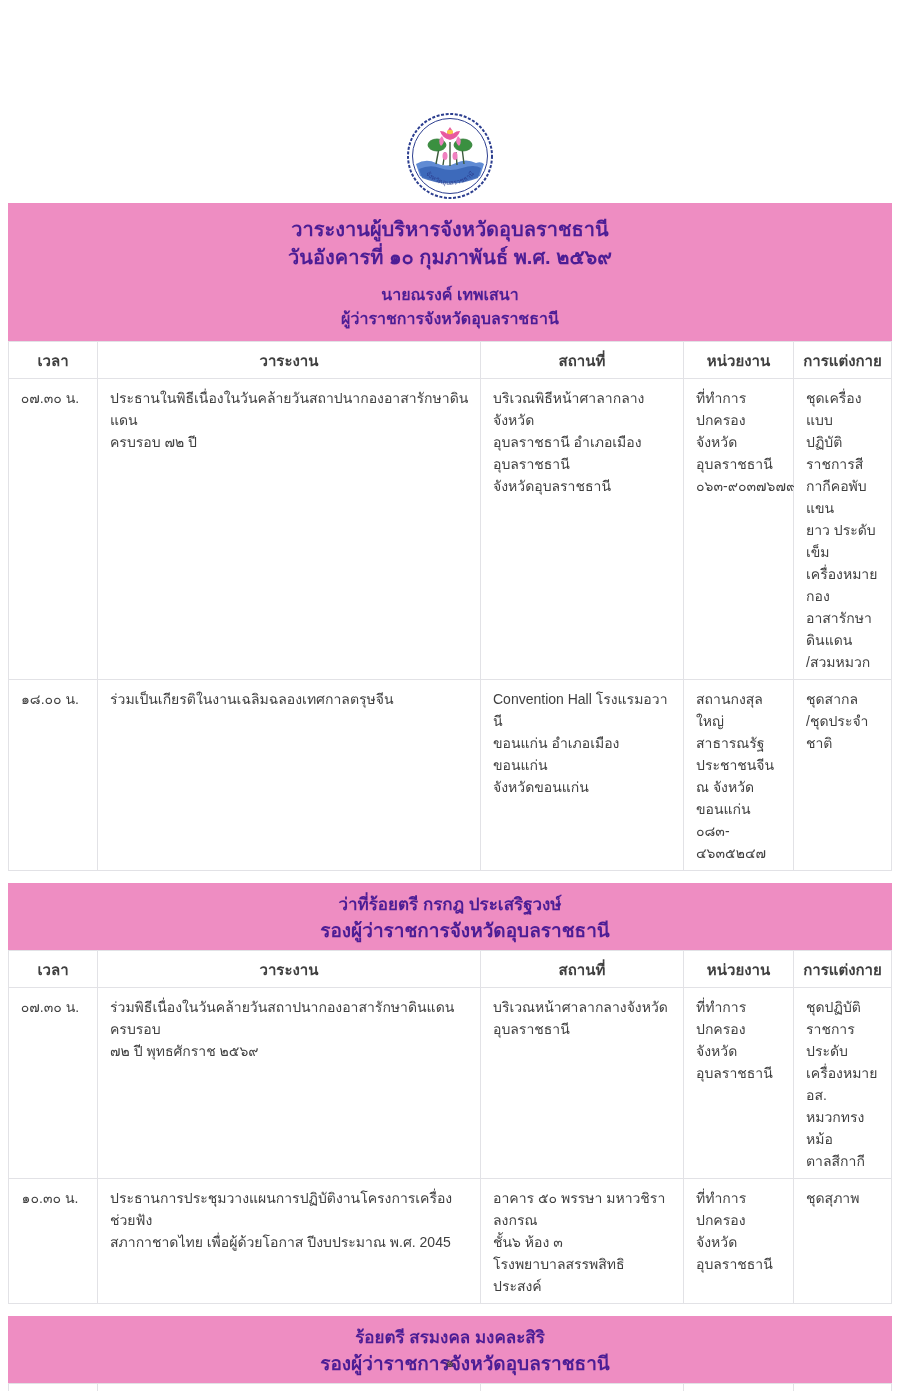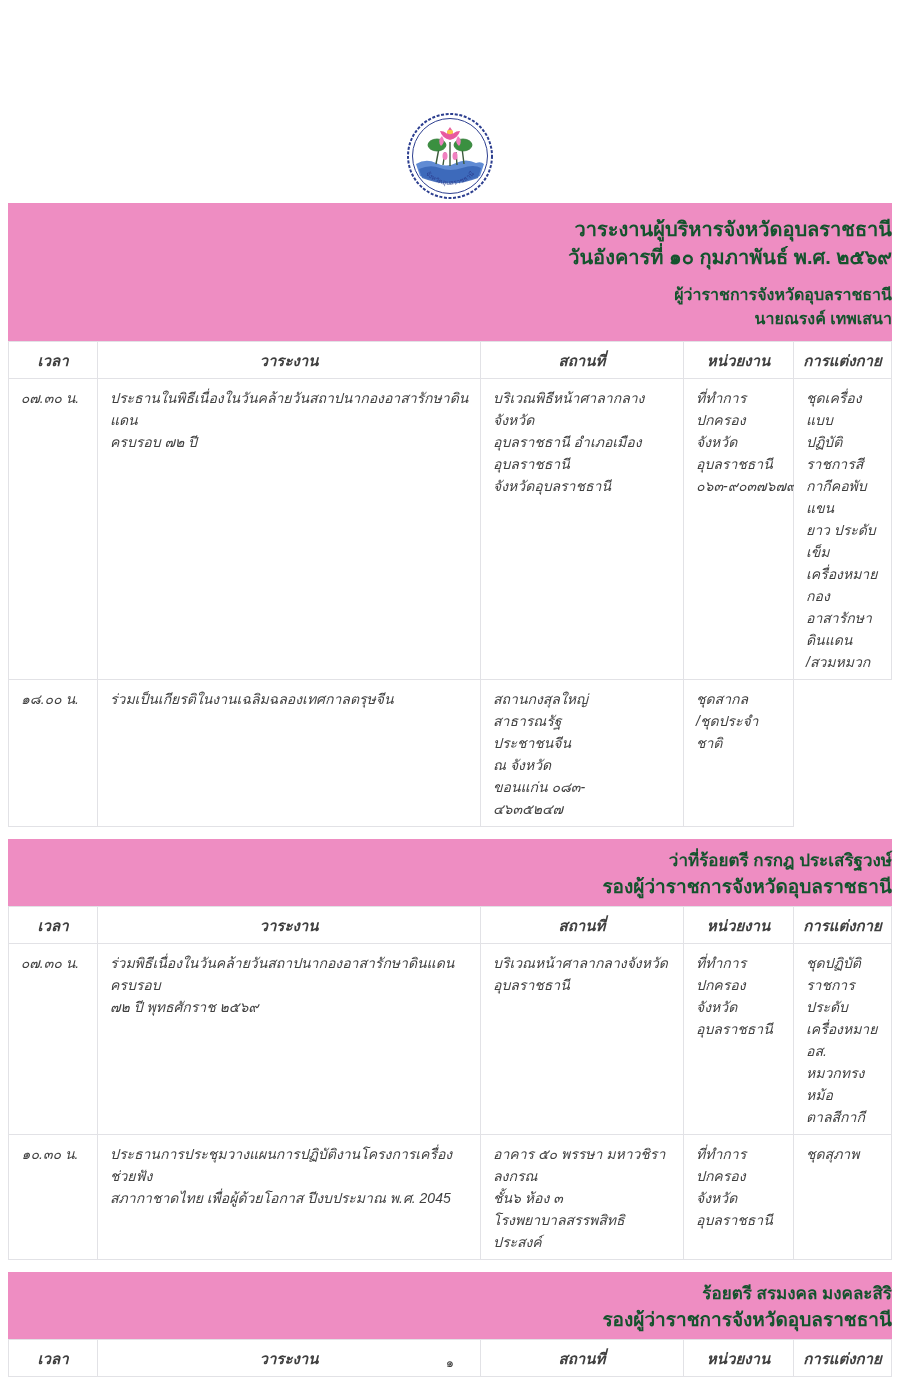--- a/index.html
+++ b/index.html
@@ -10,35 +10,34 @@
     color: #3f3f3f;
     position: relative;
     overflow: hidden;
   }
   .page { width: 900px; height: 1391px; position: relative; }
 
   .logo-wrap { padding-top: 112px; display: flex; justify-content: center; }
 
   .band {
     margin: 0 8px; background: #ee8dc2;
-    text-align: right; color: #14532d;
+    text-align: center; color: #4c1d95;
   }
   .band-main { margin-top: 3px; padding: 12px 0 10px; }
   .band-main .title-line { font-size: 20px; font-weight: bold; line-height: 28px; }
   .band-main .person-line { font-size: 16px; font-weight: bold; line-height: 24px; }
   .band-main .gap { height: 12px; }
   .band-sub { margin-top: 12px; padding: 8px 0 7px; }
   .band-sub .person-line { font-size: 17px; font-weight: bold; line-height: 27px; }
   .band-sub .position-line { font-size: 19px; font-weight: bold; line-height: 25px; padding-left: 30px; }
 
   .sched-table { margin: 0 8px; border-left: 1px solid #e2e2e6; border-top: 1px solid #e2e2e6; }
   .trow {
     display: grid;
     grid-template-columns: 89px 383px 203px 110px 98px;
-    font-style: italic;
   }
   .tcell {
     border-right: 1px solid #e2e2e6;
     border-bottom: 1px solid #e2e2e6;
     padding: 8px 10px 6px 12px;
     font-size: 14px;
     line-height: 22px;
     white-space: pre-line;
     background: #ffffff;
   }
@@ -93,22 +92,22 @@
       <text font-size="6.5" fill="#2c3e8f" text-anchor="middle" font-family="'Liberation Sans','DejaVu Sans',sans-serif">
         <textPath href="#arcBottom" startOffset="50%">จังหวัดอุบลราชธานี</textPath>
       </text>
     </svg>
   </div>
 
   <div class="band band-main">
     <div class="title-line">วาระงานผู้บริหารจังหวัดอุบลราชธานี</div>
     <div class="title-line">วันอังคารที่ ๑๐ กุมภาพันธ์ พ.ศ. ๒๕๖๙</div>
     <div class="gap"></div>
+    <div class="person-line">นายณรงค์ เทพเสนา</div>
     <div class="person-line">ผู้ว่าราชการจังหวัดอุบลราชธานี</div>
-    <div class="person-line">นายณรงค์ เทพเสนา</div>
   </div>
 
   <div class="sched-table">
     <div class="trow thead">
       <div class="tcell">เวลา</div>
       <div class="tcell">วาระงาน</div>
       <div class="tcell">สถานที่</div>
       <div class="tcell">หน่วยงาน</div>
       <div class="tcell">การแต่งกาย</div>
     </div>
@@ -128,20 +127,23 @@
 กากีคอพับแขน
 ยาว ประดับเข็ม
 เครื่องหมายกอง
 อาสารักษา
 ดินแดน
 /สวมหมวก</div>
     </div>
     <div class="trow" style="min-height:130px">
       <div class="tcell cell-time">๑๘.๐๐ น.</div>
       <div class="tcell">ร่วมเป็นเกียรติในงานเฉลิมฉลองเทศกาลตรุษจีน</div>
+      <div class="tcell">Convention Hall โรงแรมอวานี
+ขอนแก่น อำเภอเมืองขอนแก่น
+จังหวัดขอนแก่น</div>
       <div class="tcell">สถานกงสุลใหญ่
 สาธารณรัฐ
 ประชาชนจีน
 ณ จังหวัด
 ขอนแก่น ๐๘๓-
 ๔๖๓๕๒๔๗</div>
       <div class="tcell">ชุดสากล
 /ชุดประจำชาติ</div>
     </div>
   </div>

